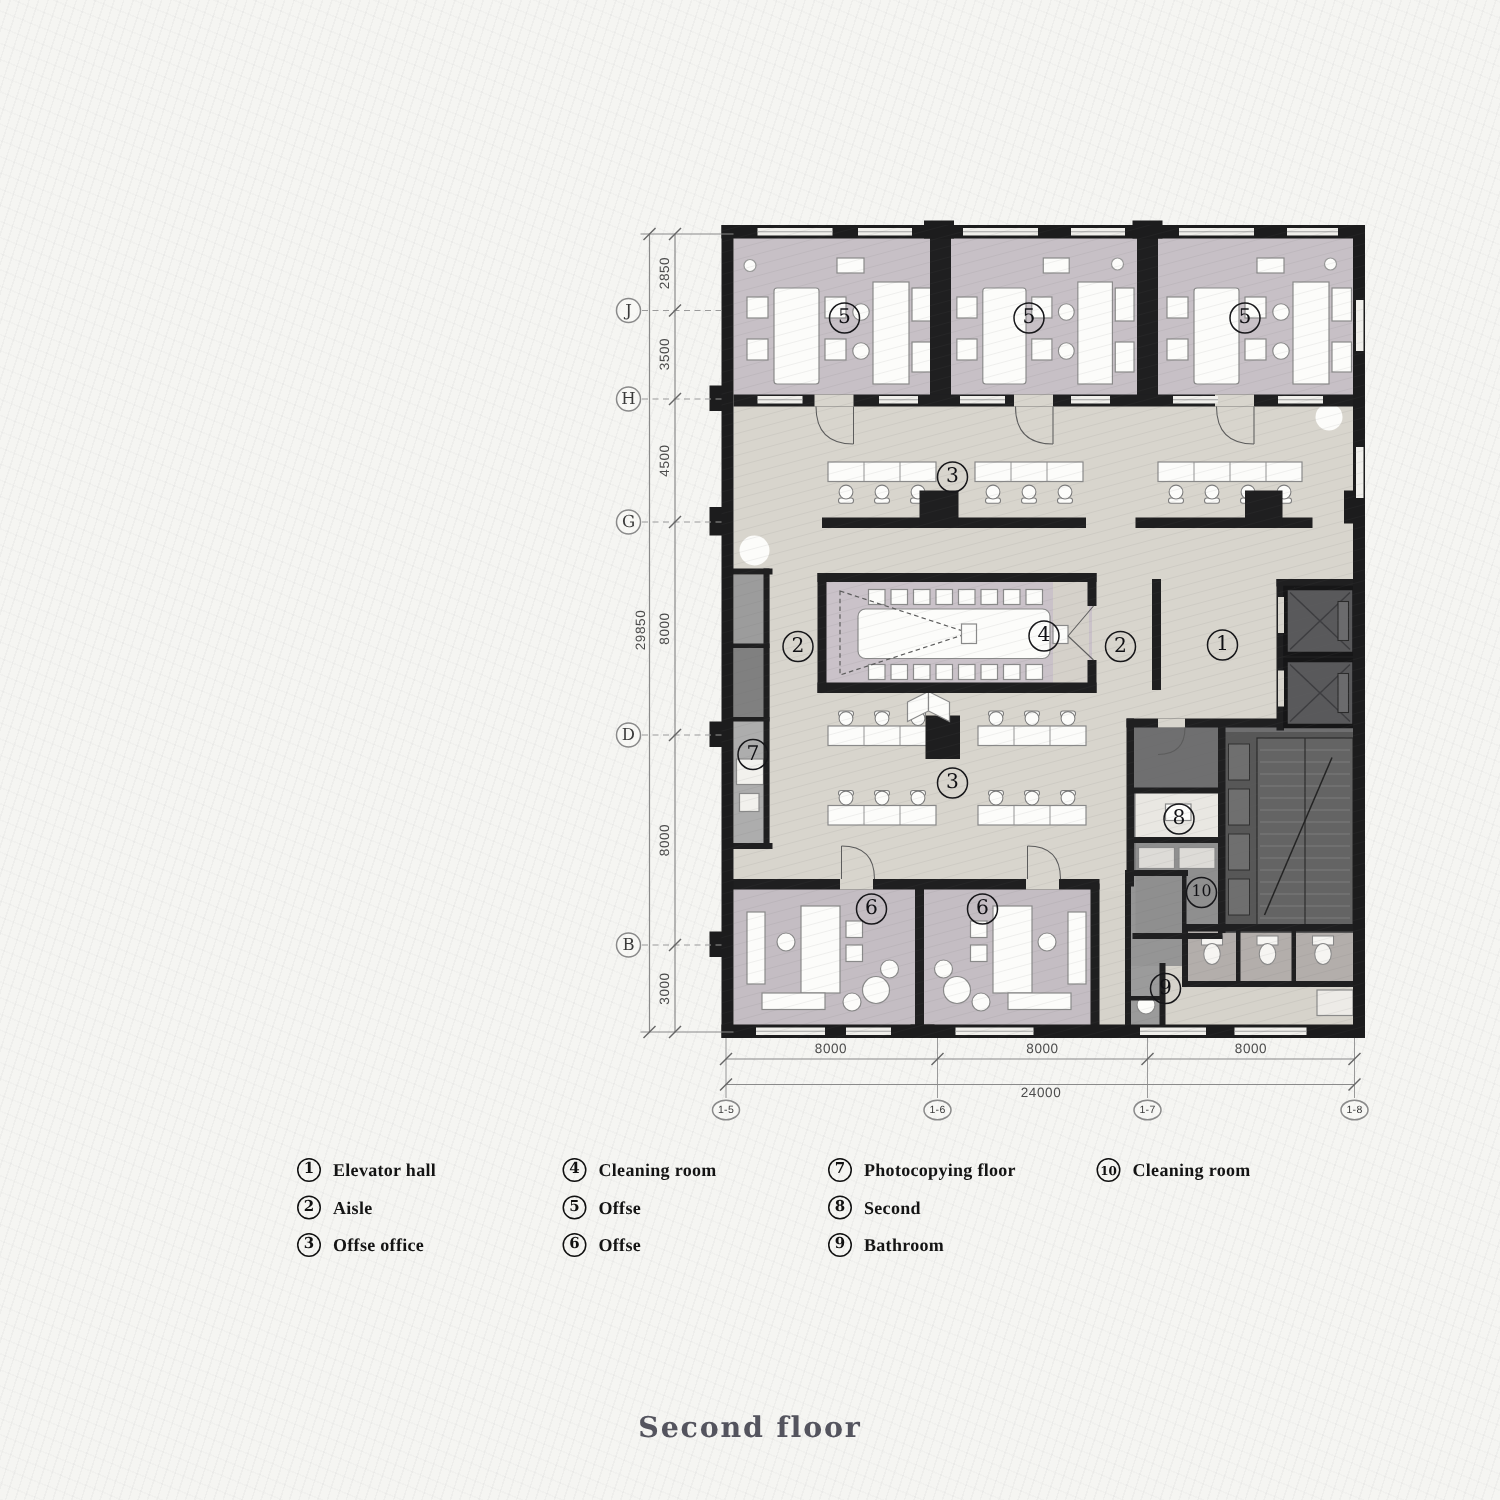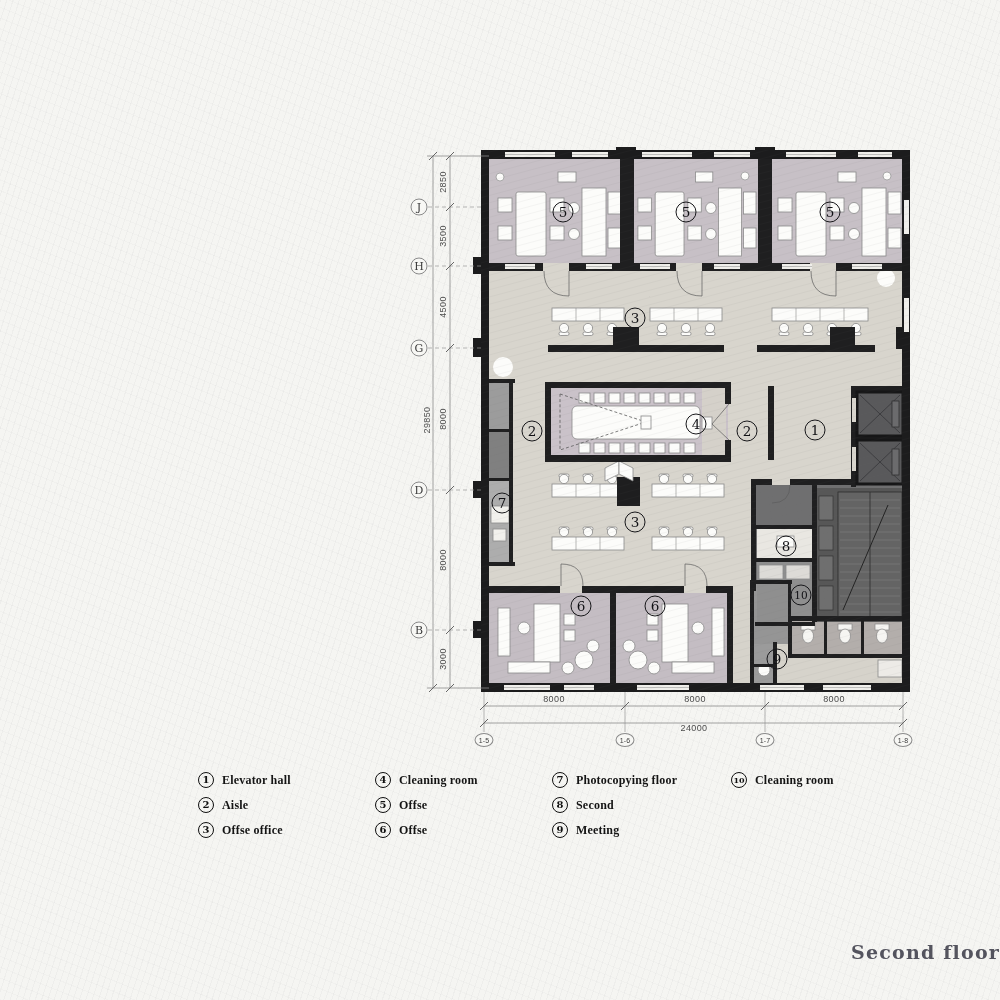--- a/index.html
+++ b/index.html
@@ -43,21 +43,21 @@
   .legend-circle{
     width:16px;height:16px;border:1.4px solid #101010;border-radius:50%;flex:0 0 16px;
     display:flex;align-items:center;justify-content:center;box-sizing:border-box;
     font-family:"DejaVu Serif",serif;font-size:10px;font-weight:700;color:#101010;line-height:1;
   }
   .legend-label{
     font-family:"Liberation Serif",serif;font-weight:700;font-size:12px;color:#141414;
     letter-spacing:.2px;white-space:nowrap;
   }
   .page-title{
-    position:absolute;left:0;top:941px;width:1000px;text-align:right;
+    position:absolute;left:0;top:941px;width:1000px;text-align:center;
     font-family:"DejaVu Serif",serif;font-weight:700;font-size:19px;color:#54545e;
     letter-spacing:1.2px;
   }
 </style>
 </head>
 <body>
 
 <div id="stage">
 
 <svg width="1000" height="1000" viewBox="0 0 1000 1000">
@@ -428,19 +428,19 @@
     <div class="legend-item" style="left: 552px; top: 771px;">
       <span class="legend-circle">7</span>
       <span class="legend-label">Photocopying floor</span>
     </div>
     <div class="legend-item" style="left: 552px; top: 796px;">
       <span class="legend-circle">8</span>
       <span class="legend-label">Second</span>
     </div>
     <div class="legend-item" style="left: 552px; top: 821px;">
       <span class="legend-circle">9</span>
-      <span class="legend-label">Meeting</span>
+      <span class="legend-label">Bathroom</span>
     </div>
     <div class="legend-item" style="left: 731px; top: 771px;">
       <span class="legend-circle" style="font-size: 8px;">10</span>
       <span class="legend-label">Cleaning room</span>
     </div>
   </div>
 
 </body></html>

